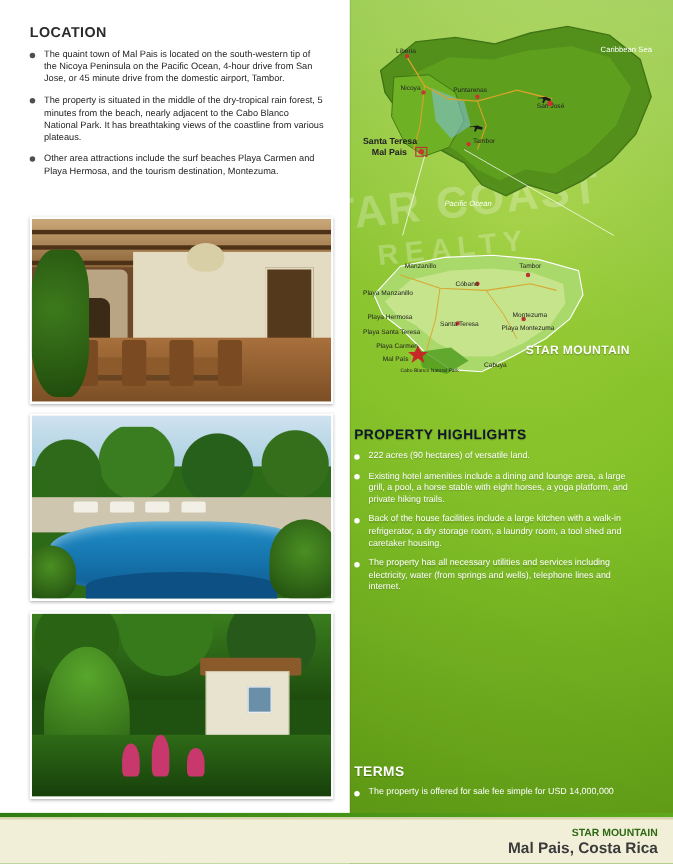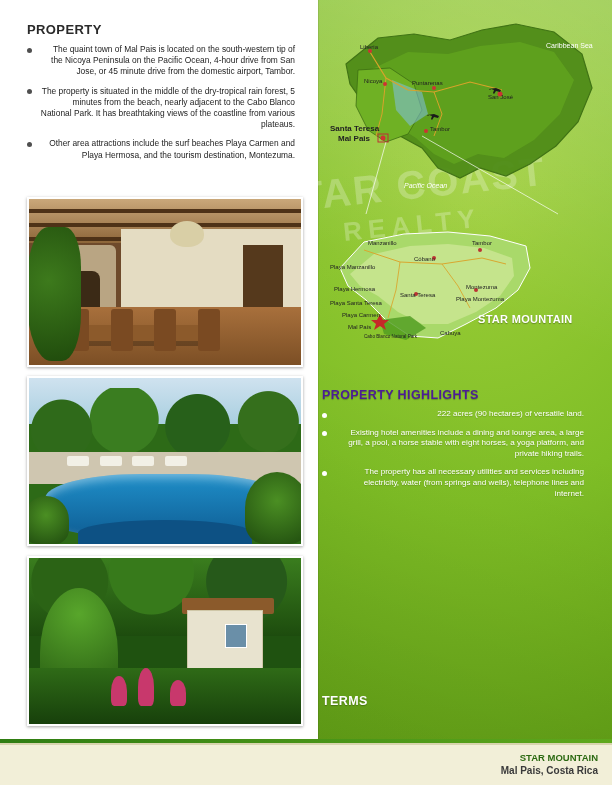--- a/index.html
+++ b/index.html
@@ -48,21 +48,21 @@
   .watermark small{display:block;font-size:26px;letter-spacing:6px;}
 
   
   .section-title{
     font-size:13px;font-weight:bold;color:#2a2a2a;letter-spacing:.4px;
     margin:0 0 7px 0;
   }
   .bullets{list-style:none;margin:0;padding:0;}
   .bullets li{
     position:relative;padding-left:13px;margin-bottom:8px;
-    font-size:8.4px;line-height:11.2px;color:#1d1d1d;text-align:right;
+    font-size:8.4px;line-height:11.2px;color:#1d1d1d;text-align:left;
   }
   .bullets li:before{
     content:"";position:absolute;left:0;top:3.5px;
     width:5px;height:5px;border-radius:50%;
     background:#4f4f4f;
   }
   .location-box{position:absolute;left:27px;top:22px;width:268px;}
   .loc-bullets li{max-width:262px;}
 
   
@@ -131,63 +131,63 @@
   .star-mountain-label{
     position:absolute;left:478px;top:313px;
     font-size:11px;font-weight:bold;color:#ffffff;letter-spacing:.3px;
     text-shadow:0 1px 1px rgba(0,0,0,.3);
   }
 
   
   .highlights{
     position:absolute;left:322px;top:388px;width:262px;
   }
-  .highlights .section-title{color:#4c1d95;font-size:12.5px;text-shadow:0 1px 1px rgba(0,0,0,.25);}
+  .highlights .section-title{color:#0f172a;font-size:12.5px;text-shadow:0 1px 1px rgba(0,0,0,.25);}
   .highlights .bullets li{color:#ffffff;font-size:8.1px;line-height:10.6px;text-shadow:0 1px 1px rgba(0,0,0,.18);}
   .highlights .bullets li:before{background:#ffffff;}
 
   .terms{
     position:absolute;left:322px;top:694px;width:262px;
   }
   .terms .section-title{color:#ffffff;font-size:12.5px;text-shadow:0 1px 1px rgba(0,0,0,.25);}
   .terms .bullets li{color:#ffffff;font-size:8.1px;line-height:10.6px;}
   .terms .bullets li:before{background:#ffffff;}
 
   
   .footer{
     position:absolute;left:0;bottom:0;width:612px;height:40px;
     background:#f2efd8;
     border-top:2px solid #d8d4ae;
   }
   .footer .brand{
     position:absolute;right:14px;top:6px;text-align:right;
     font-size:9.5px;font-weight:bold;color:#2c6a12;line-height:13px;
   }
-  .footer .brand .sub{color:#3a3a3a;font-size:10px;}
+  .footer .brand .sub{color:#3a3a3a;font-size:14px;}
   .footer-strip{
     position:absolute;left:0;bottom:40px;width:612px;height:6px;
     background:linear-gradient(90deg,#2f7d12,#5fa81c);
   }
 </style>
 </head>
 <body>
 
 <div class="page">
   <div class="diag"></div>
 </div>
 
 <div class="white-panel"></div>
 
 <div class="watermark">
   <span>STAR COAST</span>
   <small>REALTY</small>
 </div>
 
 <div class="location-box">
-  <h2 class="section-title">PROPERTY</h2>
+  <h2 class="section-title">LOCATION</h2>
   <ul class="bullets loc-bullets">
     <li>The quaint town of Mal Pais is located on the south-western tip of the Nicoya Peninsula on the Pacific Ocean, 4-hour drive from San Jose, or 45 minute drive from the domestic airport, Tambor.</li>
     <li>The property is situated in the middle of the dry-tropical rain forest, 5 minutes from the beach, nearly adjacent to the Cabo Blanco National Park. It has breathtaking views of the coastline from various plateaus.</li>
     <li>Other area attractions include the surf beaches Playa Carmen and Playa Hermosa, and the tourism destination, Montezuma.</li>
   </ul>
 </div>
 
 <div class="photo" id="photo-interior">
   <div class="p1">
     <div class="ceil"></div>
@@ -313,26 +313,30 @@
   <span class="map-label" style="left:34px;top:106px;font-size:4.6px;">Cabo Blanco Natural Park</span>
 </div>
 
 <div class="star-mountain-label">STAR MOUNTAIN</div>
 
 <div class="highlights">
   <h2 class="section-title">PROPERTY HIGHLIGHTS</h2>
   <ul class="bullets">
     <li>222 acres (90 hectares) of versatile land.</li>
     <li>Existing hotel amenities include a dining and lounge area, a large grill, a pool, a horse stable with eight horses, a yoga platform, and private hiking trails.</li>
+    <li>Back of the house facilities include a large kitchen with a walk-in refrigerator, a dry storage room, a laundry room, a tool shed and caretaker housing.</li>
     <li>The property has all necessary utilities and services including electricity, water (from springs and wells), telephone lines and internet.</li>
   </ul>
 </div>
 
 <div class="terms">
   <h2 class="section-title">TERMS</h2>
+  <ul class="bullets">
+    <li>The property is offered for sale fee simple for USD 14,000,000</li>
+  </ul>
 </div>
 
 <div class="footer-strip"></div>
 <div class="footer">
   <div class="brand">
     <div>STAR MOUNTAIN</div>
     <div class="sub">Mal Pais, Costa Rica</div>
   </div>
 </div>
 

